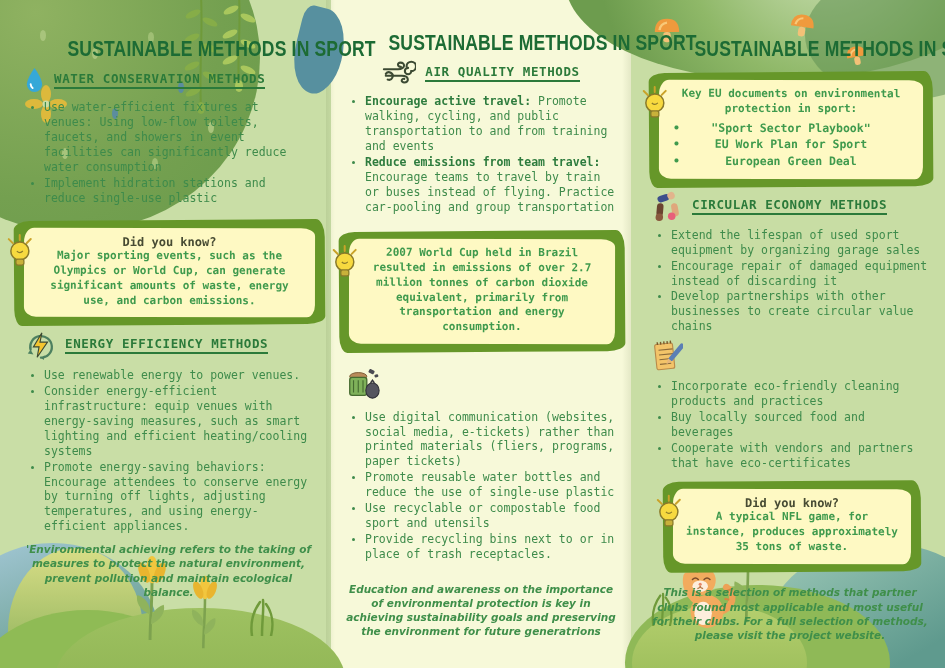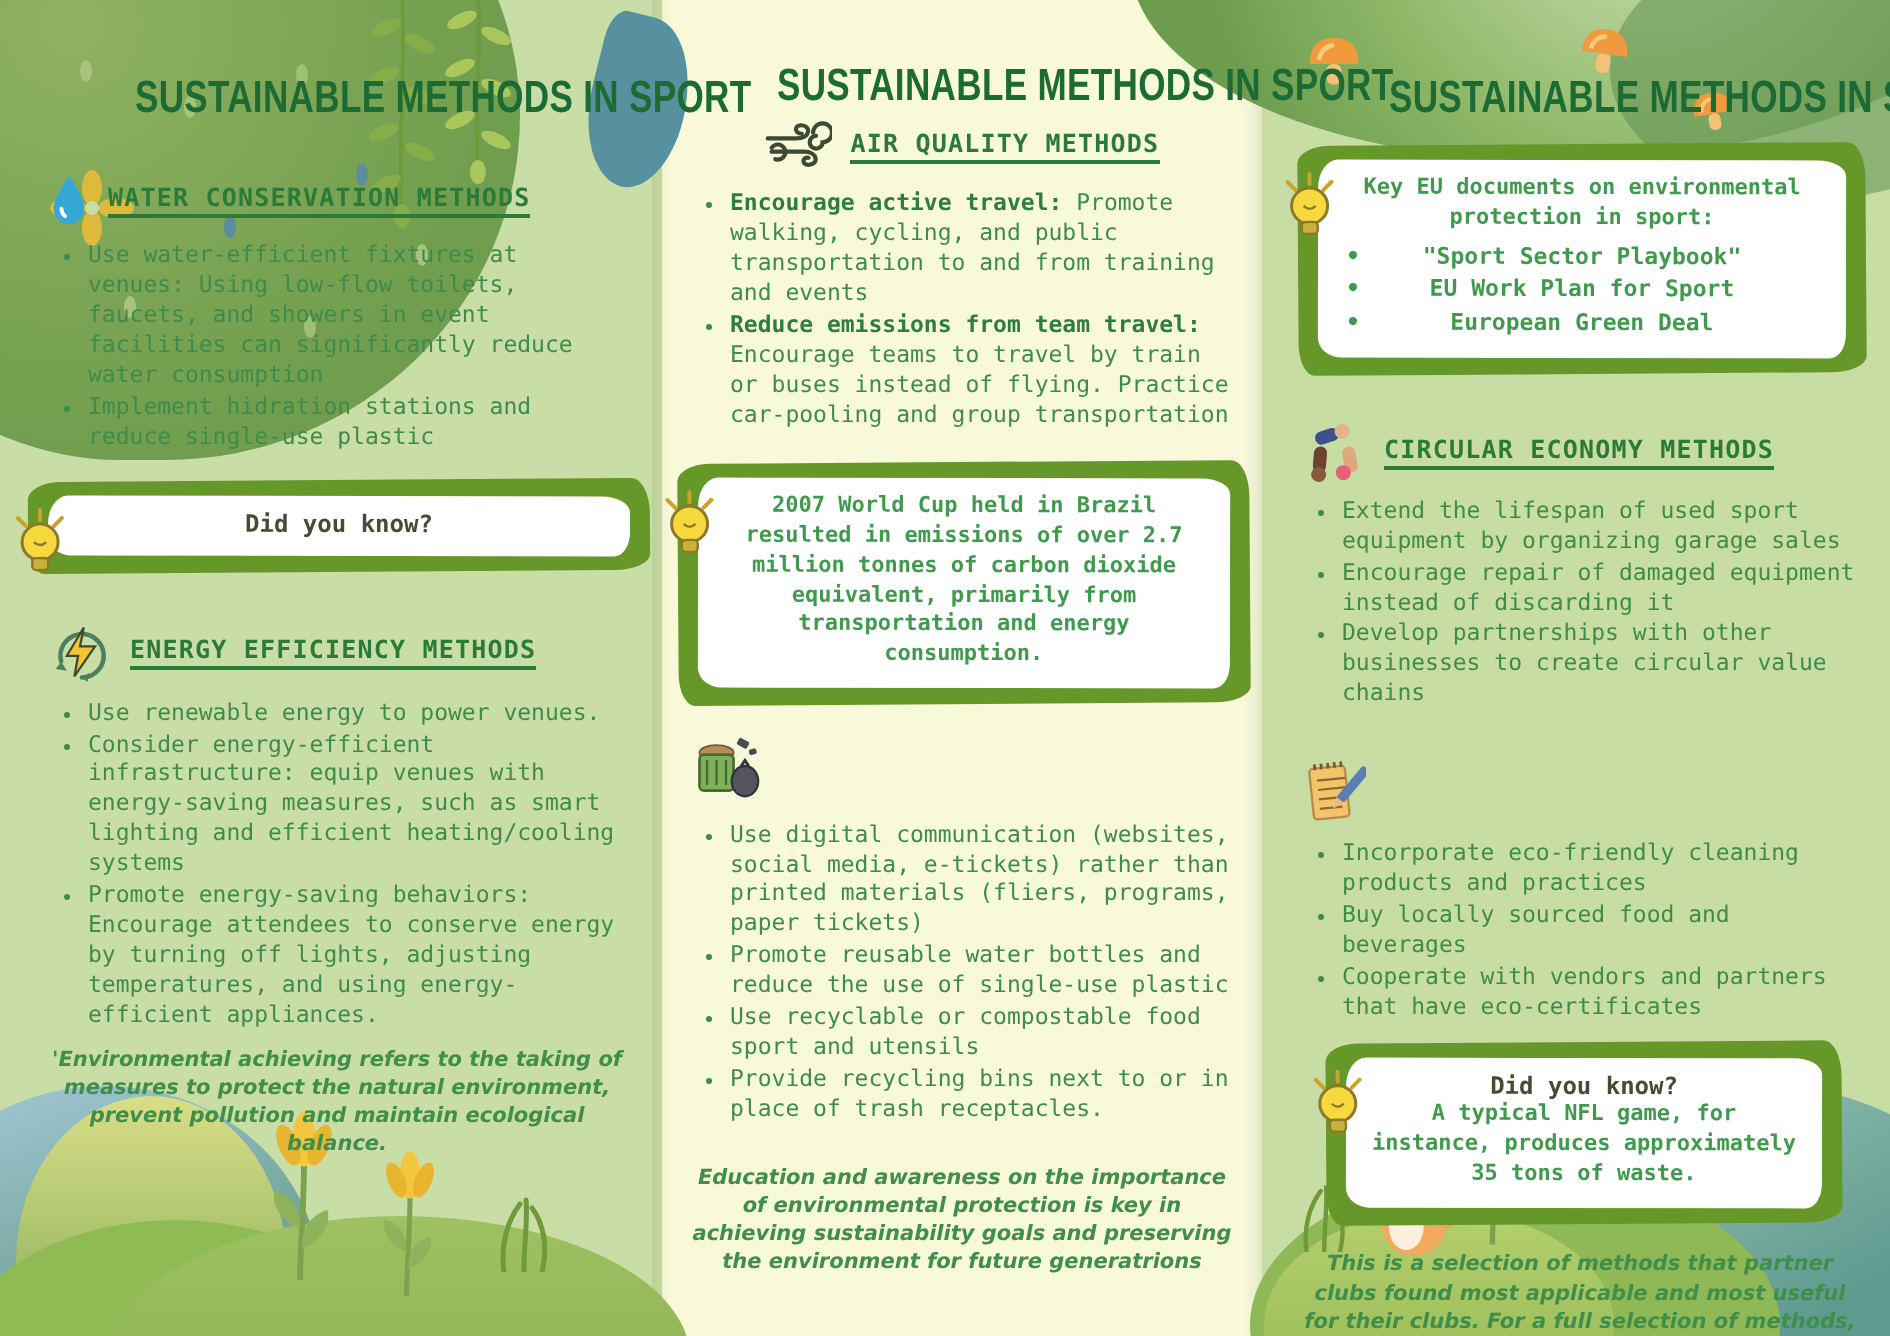--- a/index.html
+++ b/index.html
@@ -11,34 +11,34 @@
   .panel-middle{width:300px;background:#f7f9d9;padding:0 14px;}
   .panel-right{width:314px;background:#c8dda4;padding:0 16px 0 20px;}
 
   .title{margin:0;text-align:center;font-family:"Liberation Sans",sans-serif;
          font-weight:bold;font-size:22.5px;color:#1c6b34;white-space:nowrap;}
   .title span{display:inline-block;transform:scaleX(.78);transform-origin:center;letter-spacing:.2px;}
   .panel-left .title{margin-top:36px;}
   .panel-middle .title{margin-top:30px;}
   .panel-right .title{margin-top:36px;}
 
-  .section-head{display:flex;align-items:center;gap:9px;margin-top:24px;}
+  .section-head{display:flex;align-items:center;gap:9px;margin-top:4px;}
   .section-head.centered{justify-content:center;margin-top:3px;}
   .hd{font-weight:bold;font-size:12.5px;letter-spacing:.6px;color:#2b7a3a;
       border-bottom:2px solid #2b7a3a;padding-bottom:1px;white-space:nowrap;}
   .icon{display:inline-flex;flex:0 0 auto;}
 
   ul.bullets{margin:7px 0 0;padding-left:20px;color:#3e8b4b;font-size:11.5px;line-height:1.3;}
   ul.bullets li{margin:1px 0;}
   ul.bullets li::marker{color:#3e8b4b;font-size:10px;}
   ul.bullets strong{color:#2e7c3e;}
 
   .rough{position:relative;background:#669729;border-radius:16px 9px 18px 8px/9px 18px 8px 16px;
          padding:8px 10px;transform:rotate(-.4deg);}
-  .rough .inner{background:#ffffff;border-radius:10px 14px 8px 12px/14px 8px 12px 10px;
+  .rough .inner{background:#fef9c3;border-radius:10px 14px 8px 12px/14px 8px 12px 10px;
                 padding:7px 10px 9px;transform:rotate(.5deg);text-align:center;}
   .box-title{font-weight:bold;font-size:12px;color:#474b33;}
   .box-text{font-size:11px;line-height:1.35;color:#3f9a4d;font-weight:bold;}
   .bulb{position:absolute;left:-9px;top:12px;z-index:4;}
   ul.centered-list{list-style:none;margin:3px 0 0;padding:0;}
   ul.centered-list li{position:relative;text-align:center;font-size:11.5px;line-height:1.45;
                       color:#3f9a4d;font-weight:bold;}
   ul.centered-list li::before{content:"\2022";position:absolute;left:4px;color:#3f9a4d;}
 
   .dyk-left{margin:14px -12px 0 -10px;}
@@ -107,20 +107,21 @@
               <path d="M15 2 L15 7"></path>
               <path d="M26 6 L22 10"></path>
             </g>
             <circle cx="15" cy="18" r="9" fill="#f7d93f" stroke="#8a7a2a" stroke-width="1.5"></circle>
             <rect x="11" y="26" width="8" height="6" rx="2" fill="#c9b13a" stroke="#8a7a2a" stroke-width="1.2"></rect>
             <path d="M12 18 q3 3 6 0" stroke="#8a7a2a" stroke-width="1.2" fill="none"></path>
           </svg>
       </span>
       <div class="inner">
         <div class="box-title">Did you know?</div>
+        <div class="box-text">Major sporting events, such as the Olympics or World Cup, can generate significant amounts of waste, energy use, and carbon emissions.</div>
       </div>
     </div>
 
     <div class="section-head">
       <span class="icon">
         <svg width="32" height="32" viewBox="0 0 34 34">
             <path d="M7 22 A11.5 11.5 0 1 1 18 30.5" stroke="#4d8060" stroke-width="2.4" fill="none" stroke-linecap="round"></path>
             <path d="M7 22 l-3 4 l6 1 Z" fill="#4d8060"></path>
             <path d="M18 30.5 l4 -2.5 l-1 5 Z" fill="#4d8060"></path>
             <polygon points="19,4 10,19 16,19 14,30 25,14 17,14" fill="#f5c530" stroke="#3c4a33" stroke-width="1.2"></polygon>

